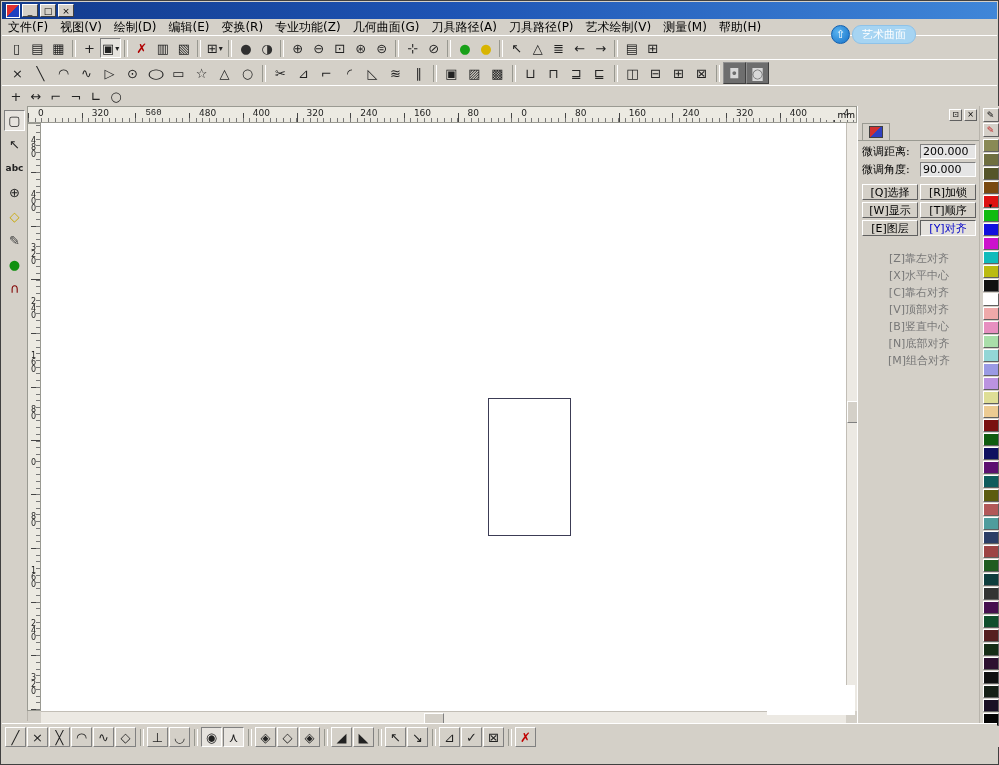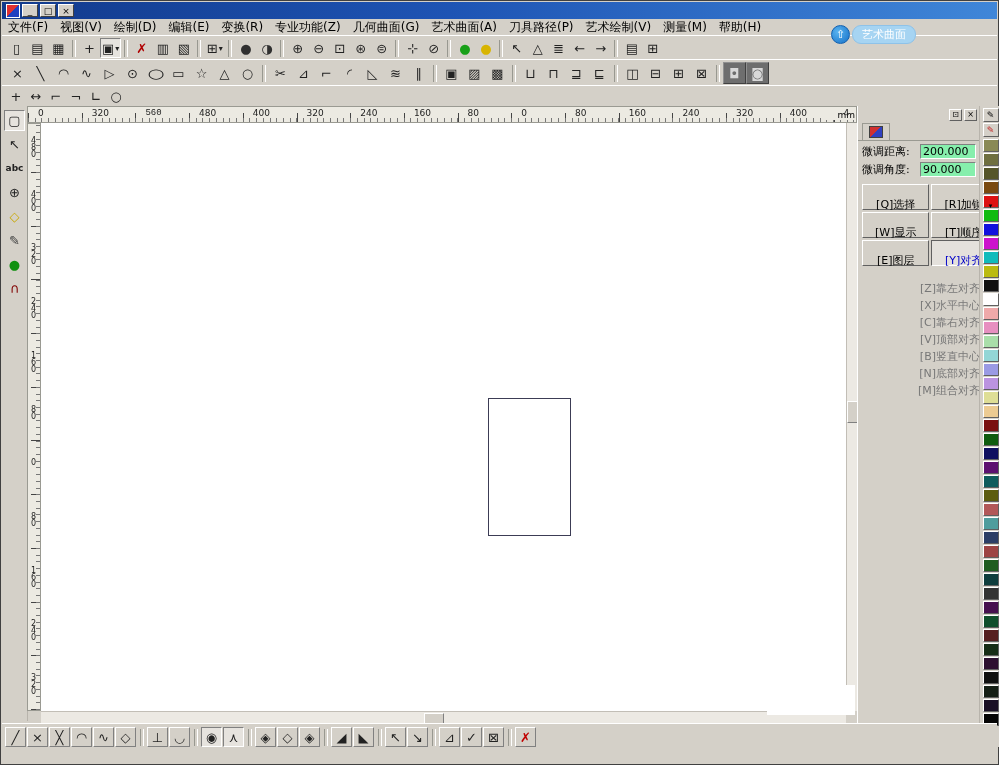--- a/index.html
+++ b/index.html
@@ -91,27 +91,27 @@
   .rp-btn{width:13px;height:12px;background:#d4d0c8;border:1px solid;
     border-color:#fff #606060 #606060 #fff;font-size:8px;line-height:9px;text-align:center;padding:0;font-family:inherit;}
   .rp-tabs{height:17px;border-bottom:1px solid #9a9a92;padding-left:4px;display:flex;align-items:flex-end;}
   .rp-tab{width:26px;height:16px;border:1px solid #9a9a92;border-bottom:none;background:#d4d0c8;
     display:flex;align-items:center;justify-content:center;}
   .tab-ico{width:12px;height:10px;background:linear-gradient(135deg,#d03030 0 50%,#3040c0 50% 100%);
     border:1px solid #404040;}
   .rp-row{display:flex;align-items:center;margin:3px 4px 0;}
   .rp-lab{font-size:11px;width:60px;white-space:nowrap;}
   .rp-input{flex:1;width:50px;height:13px;font-size:11px;border:1px solid;
-    border-color:#808080 #fff #fff #808080;background:#86efac;padding:0 2px;font-family:inherit;}
+    border-color:#808080 #fff #fff #808080;background:#e5e5e5;padding:0 2px;font-family:inherit;}
   .rp-grid{display:grid;grid-template-columns:1fr 1fr;gap:2px;margin:7px 4px 0;}
   .rp-gbtn{height:16px;font-size:11px;background:#d4d0c8;border:1px solid;
-    border-color:#fff #606060 #606060 #fff;padding:12px;font-family:inherit;white-space:nowrap;}
+    border-color:#fff #606060 #606060 #fff;padding:0;font-family:inherit;white-space:nowrap;}
   .rp-gbtn.active{color:#0000c8;border-color:#606060 #fff #fff #606060;background:#e4e1dc;}
   .rp-align{margin-top:14px;}
-  .align-item{height:17px;text-align:right;font-size:11px;color:#777;line-height:17px;
+  .align-item{height:17px;text-align:center;font-size:11px;color:#777;line-height:17px;
     white-space:nowrap;cursor:default;}
 
   
   .cstrip{position:absolute;left:978px;top:105px;width:21px;bottom:17px;background:#d4d0c8;
     display:flex;flex-direction:column;align-items:center;padding-top:2px;border-left:1px solid #b8b4ac;
     overflow:hidden;}
   .cs-tool{width:16px;height:14px;background:#d4d0c8;border:1px solid;
     border-color:#fff #606060 #606060 #fff;font-size:9px;line-height:11px;text-align:center;
     padding:0;margin-bottom:1px;font-family:inherit;}
   .swatch{width:14px;height:11px;border:1px solid;border-color:#fff #606060 #606060 #fff;
@@ -156,21 +156,21 @@
   </div>
 
   <div class="menubar">
       <span class="menu-item">文件(F)</span>
       <span class="menu-item">视图(V)</span>
       <span class="menu-item">绘制(D)</span>
       <span class="menu-item">编辑(E)</span>
       <span class="menu-item">变换(R)</span>
       <span class="menu-item">专业功能(Z)</span>
       <span class="menu-item">几何曲面(G)</span>
-      <span class="menu-item">艺术曲面(A)</span>
+      <span class="menu-item">刀具路径(A)</span>
       <span class="menu-item">刀具路径(P)</span>
       <span class="menu-item">艺术绘制(V)</span>
       <span class="menu-item">测量(M)</span>
       <span class="menu-item">帮助(H)</span>
     </div>
 
   <div class="trow trow1">
       <button class="tbtn">
         <span class="glyph">▯</span>
       </button>

